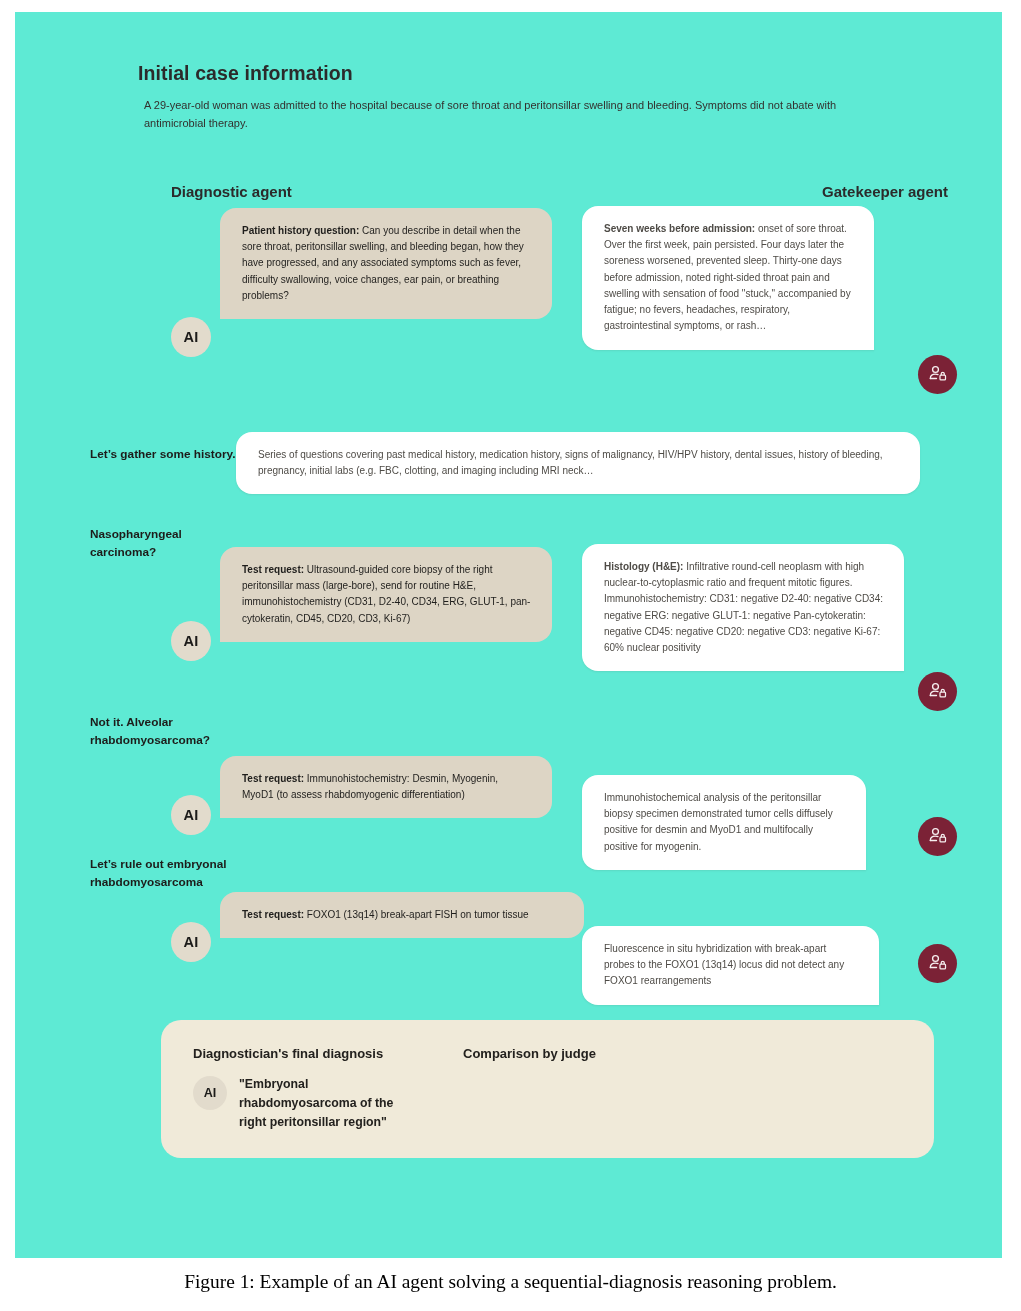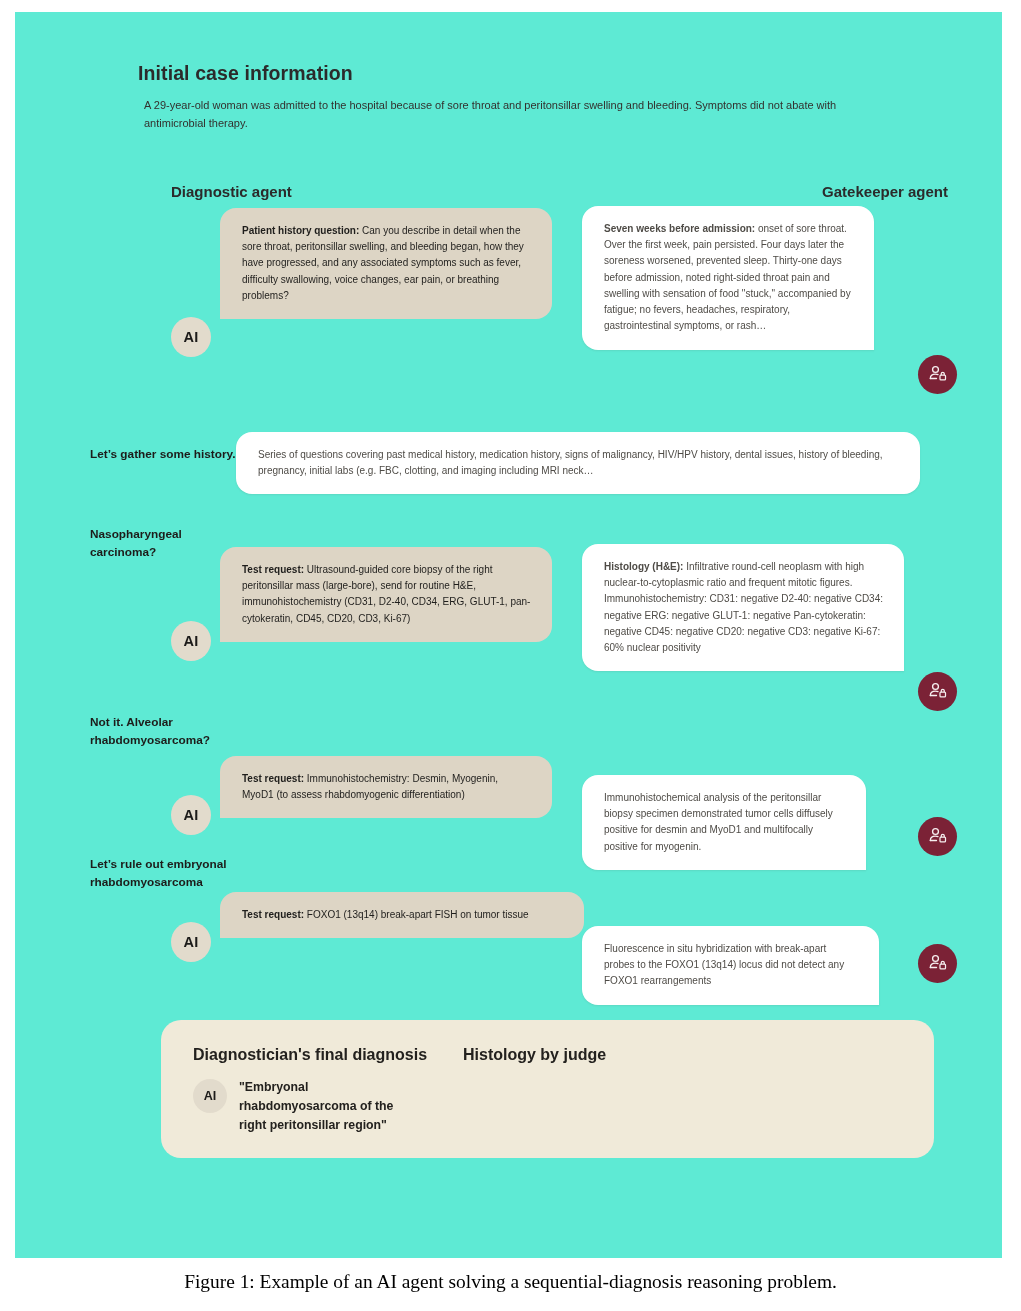--- a/index.html
+++ b/index.html
@@ -127,21 +127,21 @@
     background:#f0ead9;
     border-radius:20px;
     padding:26px 32px 30px 32px;
     display:flex;
   }
   .sum-col{ box-sizing:border-box; }
   .sum-col.c1{ width:270px; }
   .sum-col.c2{ width:255px; }
   .sum-col.c3{ width:230px; }
   .sum-head{
-    font-size:16px;
+    font-size:13px;
     font-weight:700;
     color:#23211e;
     margin-bottom:14px;
     white-space:nowrap;
   }
   .sum-row{ display:flex; align-items:flex-start; }
   .sum-avatar{
     flex:0 0 auto;
     width:34px;height:34px;
     border-radius:50%;
@@ -302,21 +302,21 @@
           <div class="sum-row">
             <div class="sum-avatar">
               <span>AI</span>
             </div>
             <div class="sum-text" style="width:170px;">"Embryonal rhabdomyosarcoma of the right peritonsillar region"</div>
           </div>
         </div>
 
 
         <div class="sum-col c3">
-          <div class="sum-head">Histology by judge</div>
+          <div class="sum-head">Comparison by judge</div>
         </div>
 
       </div>
 
     </div>
   </div>
 </div>
 
 <div class="caption">Figure 1: Example of an AI agent solving a sequential-diagnosis reasoning problem.</div>
 

